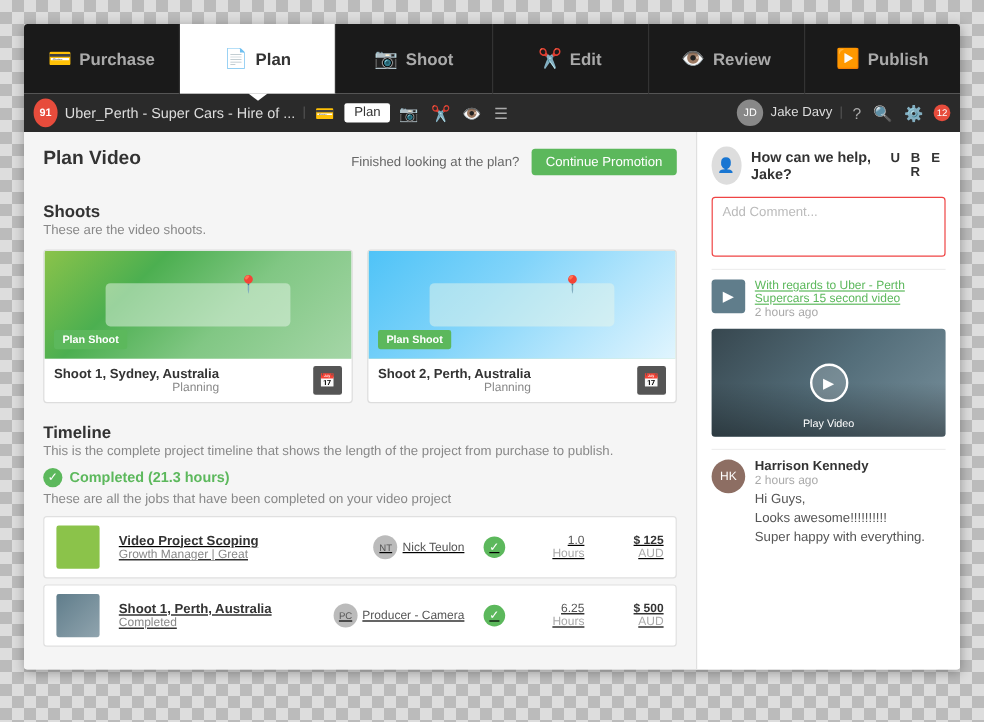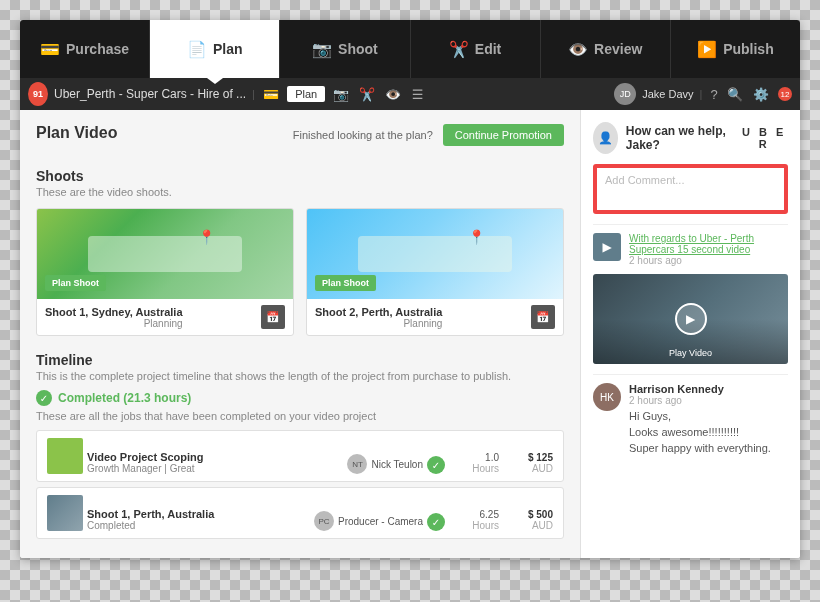--- a/index.html
+++ b/index.html
@@ -309,23 +309,24 @@
       color: #888;
       margin-bottom: 8px;
     }
 
     .timeline-item {
       background: #fff;
       border: 1px solid #e0e0e0;
       border-radius: 3px;
       padding: 7px 10px;
       display: flex;
-      align-items: flex-end;
-      gap: 4px;
+      align-items: center;
+      gap: 16px;
       margin-bottom: 5px;
+      text-decoration: underline;
     }
 
     .timeline-thumb {
       width: 36px; height: 36px;
       background: #8bc34a;
       border-radius: 2px;
       flex-shrink: 0;
       overflow: hidden;
     }
 
@@ -418,21 +419,21 @@
     .uber-logo {
       margin-left: auto;
       font-size: 11px;
       font-weight: bold;
       color: #333;
       letter-spacing: 3px;
       text-align: center;
     }
 
     .comment-box {
-      border: 4px solid #ef4444;
+      border: 1px solid #ef4444;
       border-radius: 3px;
       padding: 6px 8px;
       font-size: 11px;
       color: #aaa;
       min-height: 50px;
       margin-bottom: 10px;
     }
 
     .divider { border: none; border-top: 1px solid #eee; margin: 8px 0; }
 

